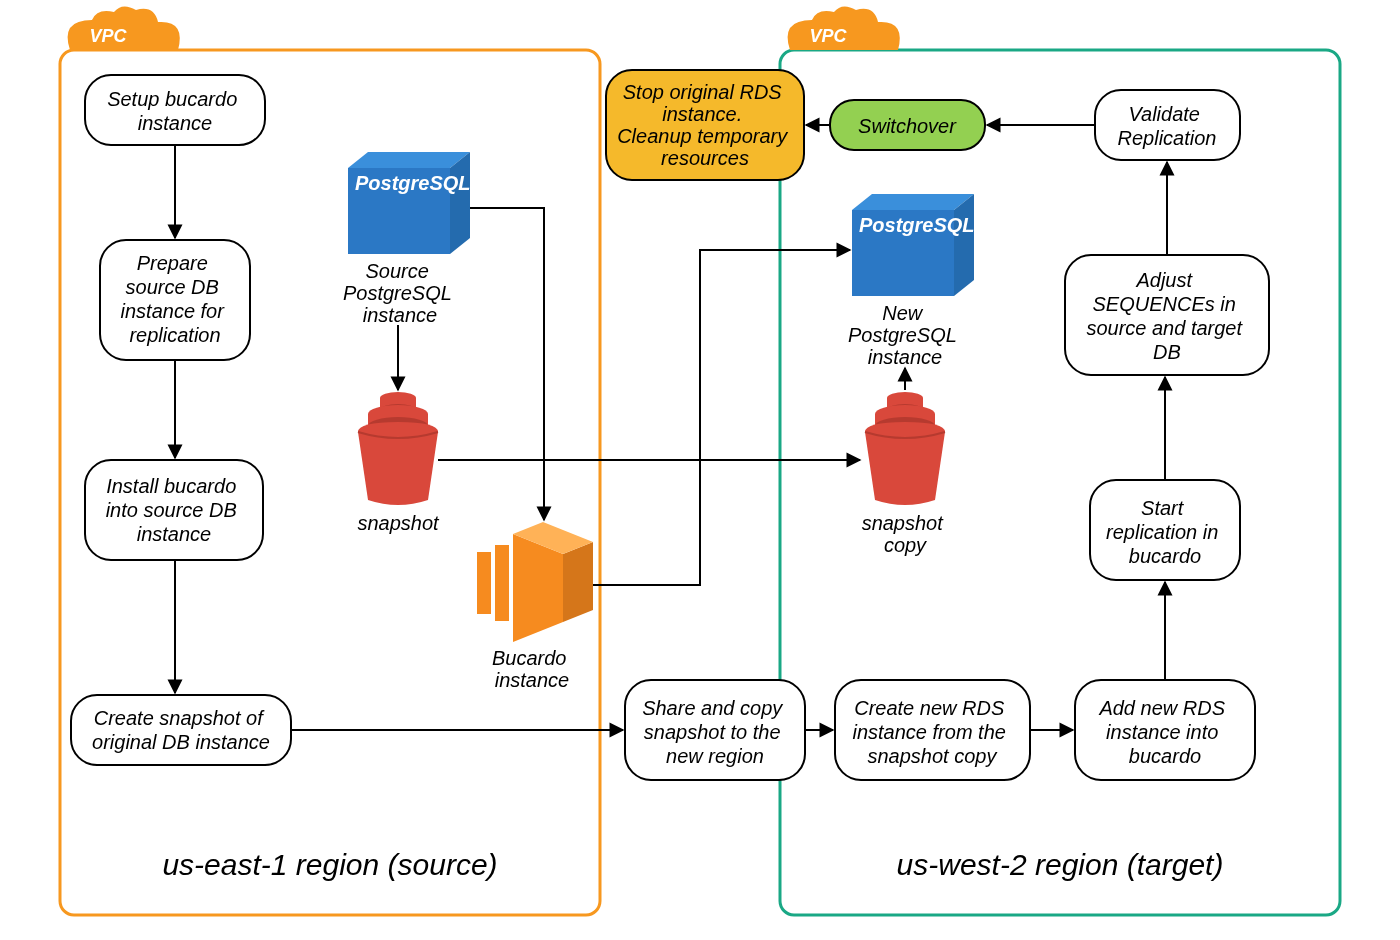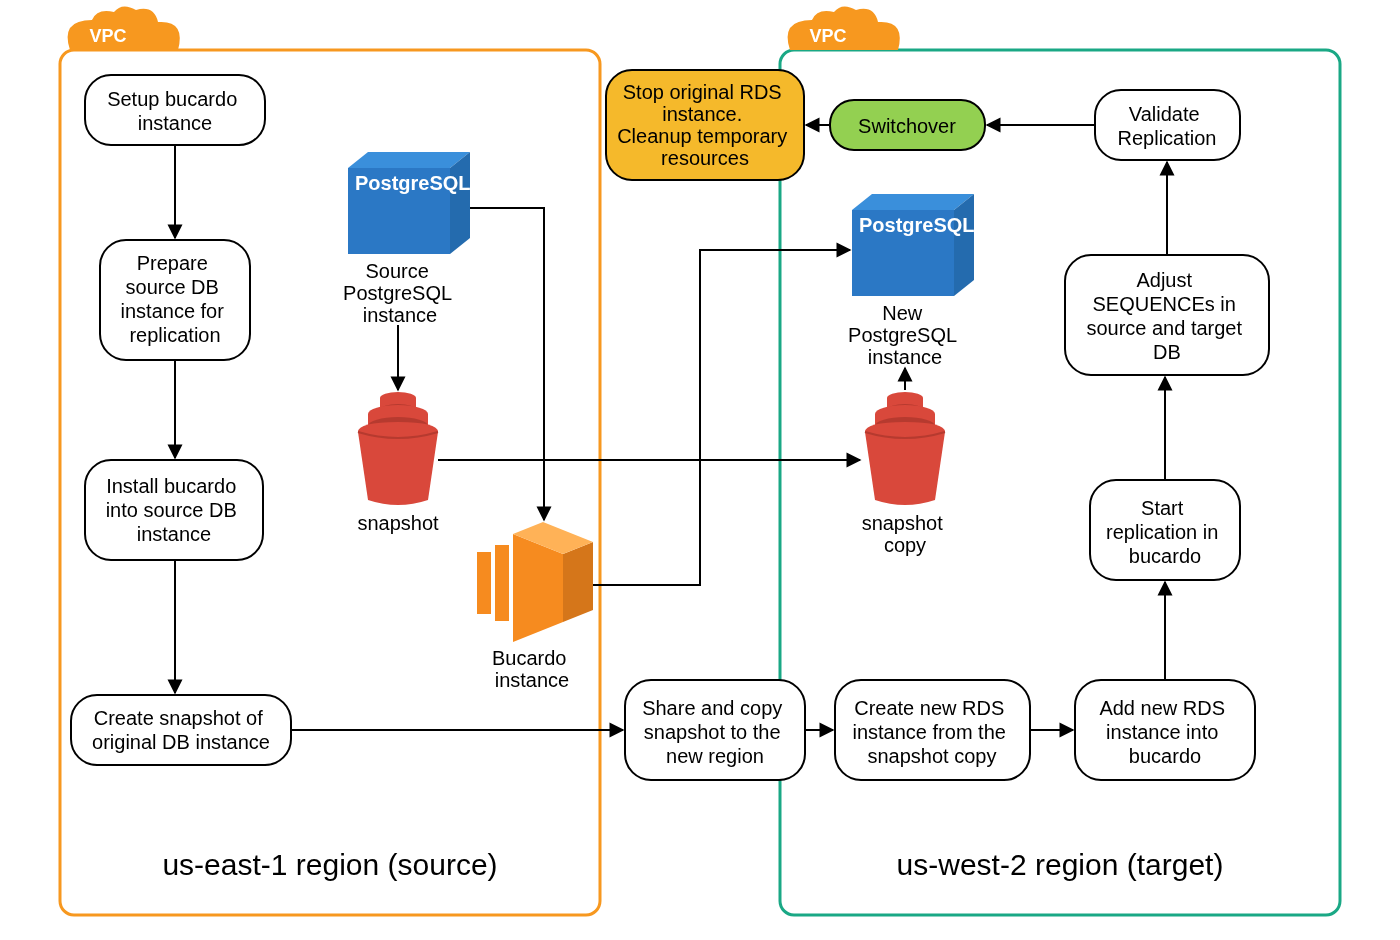--- a/index.html
+++ b/index.html
@@ -5,20 +5,21 @@
   html, body {
     margin: 0;
     padding: 0;
     background: #fff;
     font-family: Arial, Helvetica, sans-serif;
   }
   .canvas {
     position: relative;
     width: 1244px;
     height: 940px;
+    font-style: italic;
   }
   svg {
     display: block;
   }
   .vpc-box {
     fill: none;
     stroke-width: 3;
     rx: 14;
     ry: 14;
   }

